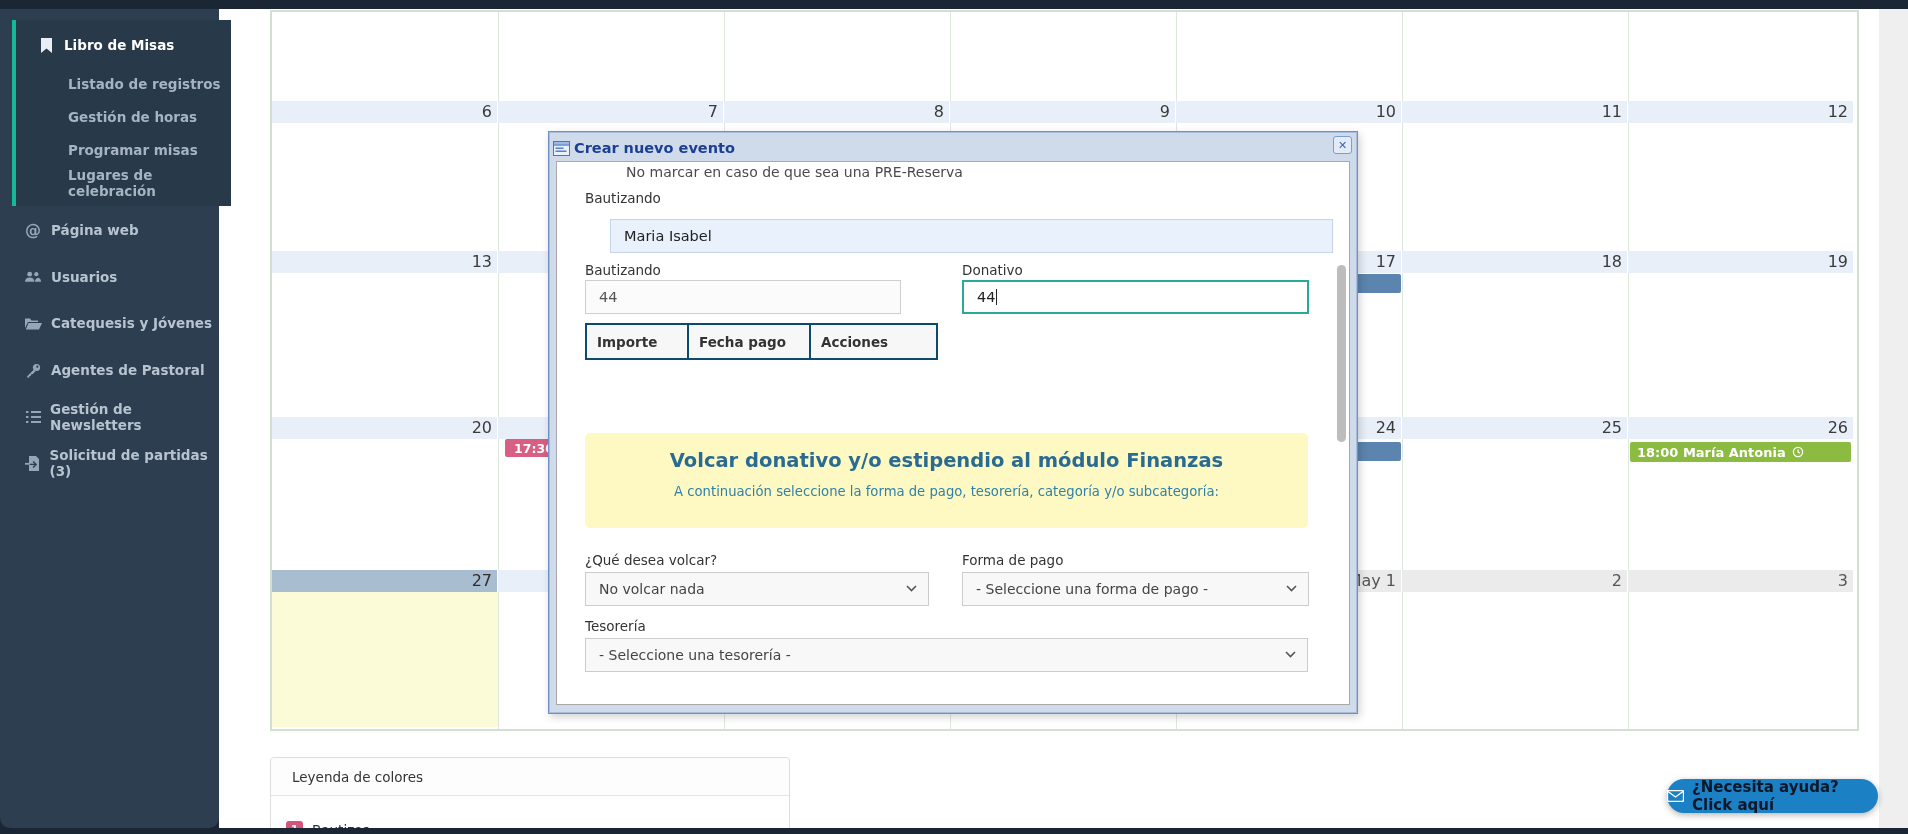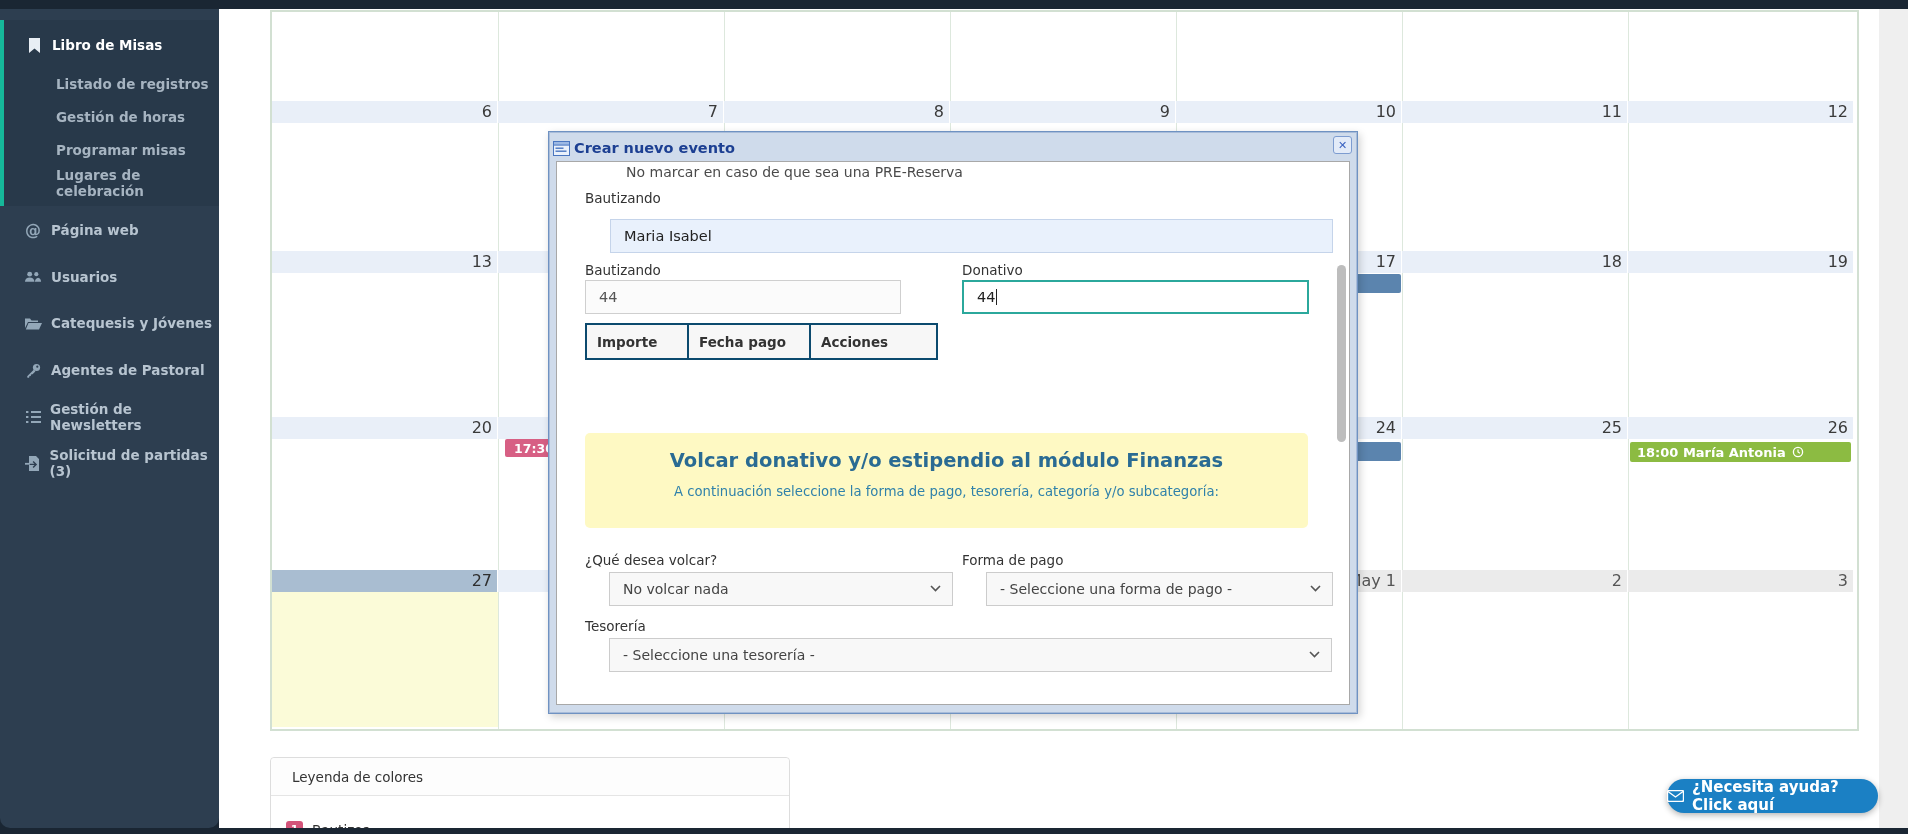--- a/index.html
+++ b/index.html
@@ -4,21 +4,21 @@
 <style>
   html,body{margin:0;padding:0;background:#1a2633;}
   #screen{position:relative;width:1908px;height:834px;background:#1a2633;
           font-family:"DejaVu Sans","Liberation Sans",sans-serif;overflow:hidden;}
   
   .content-bg{position:absolute;left:219px;top:9px;width:1660px;height:819px;background:#ffffff;}
   .right-gutter{position:absolute;left:1879px;top:9px;width:29px;height:819px;background:#efefef;}
   .bottom-strip{position:absolute;left:0;top:828px;width:1908px;height:6px;background:#1a2633;z-index:50;}
   
   .sidebar{position:absolute;left:0;top:9px;width:219px;height:819px;background:#2d3e50;z-index:5;border-radius:0 0 10px 10px;}
-  .active-block{position:absolute;left:0;top:11px;width:215px;height:186px;background:#28394a;border-left:4px solid #16b89a;}
+  .active-block{position:absolute;left:12px;top:11px;width:215px;height:186px;background:#28394a;border-left:4px solid #16b89a;}
   .side-item{position:absolute;left:0;width:219px;height:46px;display:flex;align-items:center;color:#b7c4d0;font-size:13.5px;font-weight:bold;}
   .side-item .ic{width:18px;margin-left:24px;margin-right:9px;display:flex;justify-content:center;color:#93a7b8;}
   .libro-row{position:absolute;left:0;top:12px;width:215px;height:26px;display:flex;align-items:center;color:#ffffff;font-size:13.5px;font-weight:bold;}
   .libro-row .ic{width:18px;margin-left:21px;margin-right:9px;display:flex;justify-content:center;color:#e8eef4;}
   .sub-item{position:absolute;left:52px;width:160px;height:33px;display:flex;align-items:center;color:#a6b4c1;font-size:13.5px;font-weight:bold;}
   
   .calendar{position:absolute;left:270px;top:10px;width:1585px;height:717px;background:#fff;border:2px solid #d2e0d2;z-index:1;}
   .cal-inner{position:absolute;inset:0;}
   .vline{position:absolute;top:0;bottom:0;width:1px;background:#dde8dd;}
   .strip{position:absolute;left:0;width:1581px;height:22px;display:flex;}
@@ -48,31 +48,31 @@
   .inp-focus{background:#fff;border:2px solid #2ba89c;}
   .caret{display:inline-block;width:1px;height:16px;background:#222;margin-left:1px;}
   .pay-table{position:absolute;left:28px;top:161px;border-collapse:collapse;}
   .pay-table th{background:#f7f7f7;border:2px solid #0c4a6e;font-size:13.5px;color:#333;text-align:left;padding:0 10px;height:33px;font-weight:bold;}
   .pay-table td{border:1px solid #ddd;font-size:13.5px;color:#444;padding:0 10px;height:53px;vertical-align:middle;}
   .circle-btn{display:inline-flex;width:29px;height:29px;border:1px solid #b9b9b9;border-radius:50%;align-items:center;justify-content:center;background:#fff;box-sizing:border-box;}
   .bluebox{position:absolute;left:28px;top:271px;width:723px;height:95px;background:#fef9c3;border-radius:5px;}
   .bluebox h1{margin:0;text-align:center;padding-top:16px;font-size:19.5px;color:#2a6b93;font-weight:bold;}
   .bluebox p{margin:0;text-align:center;padding-top:12px;font-size:13.2px;color:#2f81aa;}
   .f-select{position:absolute;box-sizing:border-box;height:34px;background:#f8f8f8;border:1px solid #ccc;
-            font-size:14px;color:#444;display:flex;align-items:center;padding-left:13px;margin-left:24px;}
+            font-size:14px;color:#444;display:flex;align-items:center;padding-left:13px;}
   .f-select .chev{position:absolute;right:11px;top:12px;}
   .m-scroll{position:absolute;right:3px;top:103px;width:9px;height:177px;background:#bdbdbd;border-radius:5px;}
   
   .legend{position:absolute;left:270px;top:757px;width:520px;height:90px;background:#fff;border:1px solid #ddd;border-radius:4px 4px 0 0;z-index:4;box-sizing:border-box;}
   .legend-header{height:37px;display:flex;align-items:center;padding-left:21px;font-size:13.5px;color:#333;border-bottom:1px solid #e5e5e5;background:#fdfdfd;border-radius:4px 4px 0 0;}
   .legend-row{display:flex;align-items:center;gap:9px;margin:25px 0 0 15px;font-size:13.5px;color:#333;}
   .legend-badge{width:17px;height:17px;background:#d4547a;border-radius:3px;color:#fff;font-size:11px;font-weight:bold;display:flex;align-items:center;justify-content:center;}
   
   .help-btn{position:absolute;left:1667px;top:779px;width:211px;height:34px;background:#1b80c4;border-radius:17px;
-            display:flex;align-items:center;justify-content:center;gap:8px;color:#ffffff;font-size:15px;font-weight:bold;
+            display:flex;align-items:center;justify-content:center;gap:8px;color:#0f172a;font-size:15px;font-weight:bold;
             box-shadow:0 2px 6px rgba(0,0,0,.3);z-index:60;}
   svg{display:block;}
 </style>
 </head>
 <body>
 
 <div id="screen">
   <div class="content-bg"></div>
   <div class="right-gutter"></div>
 

